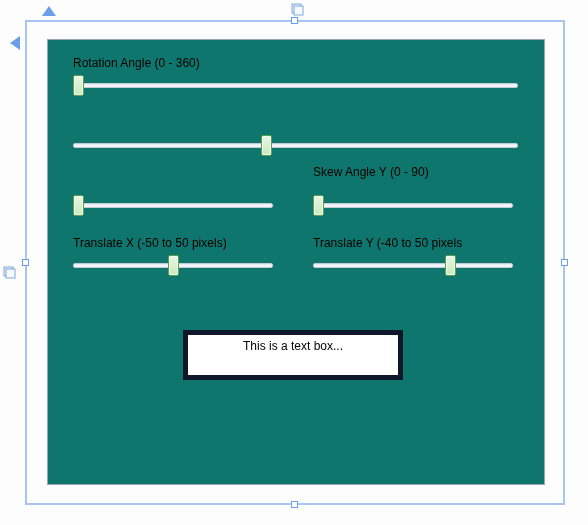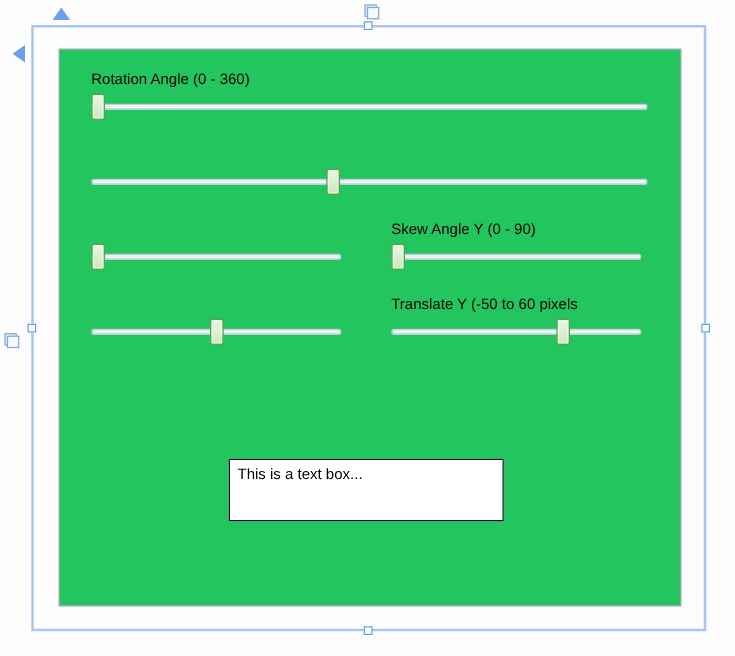--- a/index.html
+++ b/index.html
@@ -58,29 +58,30 @@
     left: 42px; top: 6px;
     border-left: 7px solid transparent;
     border-right: 7px solid transparent;
     border-bottom: 10px solid #6b9fe8;
   }
 
   .panel {
     position: absolute;
     left: 47px; top: 39px;
     width: 498px; height: 446px;
-    background: #22c55e;
+    background: #0f766e;
     border: 1px solid #9ba6b4;
+    text-align: center;
   }
 
   .lbl { position: absolute; }
   .LRot   { left: 25px; top: 16px; }
   .LScale { left: 25px; top: 76px; }
   .LSkX   { left: 25px; top: 136px; }
-  .LSkY   { left: 265px; top: 136px; }
+  .LSkY   { left: 265px; top: 125px; }
   .LTrX   { left: 25px; top: 196px; }
   .LTrY   { left: 265px; top: 196px; }
 
   .track {
     position: absolute;
     height: 20px;
   }
   .track .rail {
     position: absolute;
     left: 0; right: 0; top: 7px;
@@ -102,24 +103,23 @@
   .TScale { left: 25px; top: 96px;  width: 445px; }
   .TSkX   { left: 25px; top: 156px; width: 200px; }
   .TSkY   { left: 265px; top: 156px; width: 200px; }
   .TTrX   { left: 25px; top: 216px; width: 200px; }
   .TTrY   { left: 265px; top: 216px; width: 200px; }
 
   .textbox {
     position: absolute;
     left: 135px; top: 290px;
     width: 220px; height: 50px;
-    border: 1px solid #0f172a;
+    border: 5px solid #0f172a;
     background: #fff;
     padding: 4px 6px;
-    margin-top: 37px;
   }
 </style>
 </head>
 <body>
 
 <div class="move-marker-top">
   <svg class="move-glyph" viewBox="0 0 14 14">
       <rect class="b" x="2" y="2" width="9" height="9"></rect>
       <rect class="f" x="4" y="4" width="9" height="9"></rect>
     </svg>
@@ -158,26 +158,27 @@
     <div class="rail"></div>
       <div class="thumb" style="left: 0px;"></div>
   </div>
 
   <div class="lbl LSkY">Skew Angle Y (0 - 90)</div>
   <div class="track TSkY">
     <div class="rail"></div>
       <div class="thumb" style="left: 0px;"></div>
   </div>
 
+  <div class="lbl LTrX">Translate X (-50 to 50 pixels)</div>
   <div class="track TTrX">
     <div class="rail"></div>
       <div class="thumb" style="left: 94.5px;"></div>
   </div>
 
-  <div class="lbl LTrY">Translate Y (-50 to 60 pixels</div>
+  <div class="lbl LTrY">Translate Y (-40 to 50 pixels</div>
   <div class="track TTrY">
     <div class="rail"></div>
       <div class="thumb" style="left: 132.3px;"></div>
   </div>
 
   <div class="textbox">This is a text box...</div>
 
 </div>
 
 </body></html>

